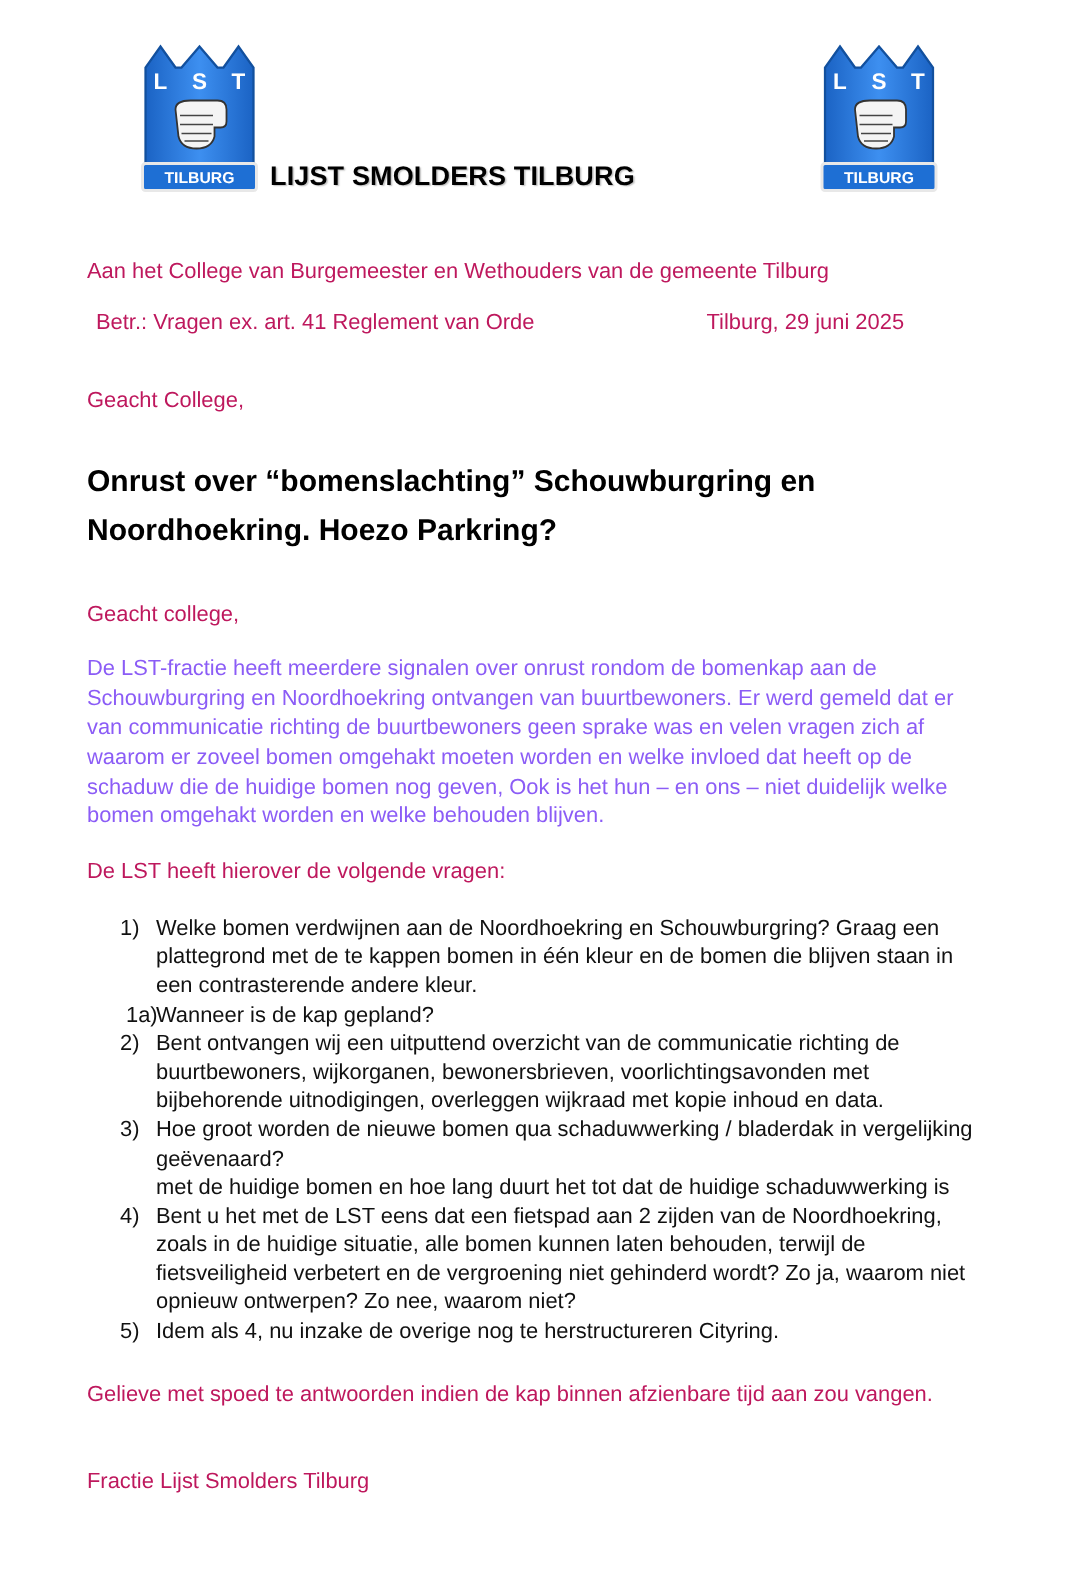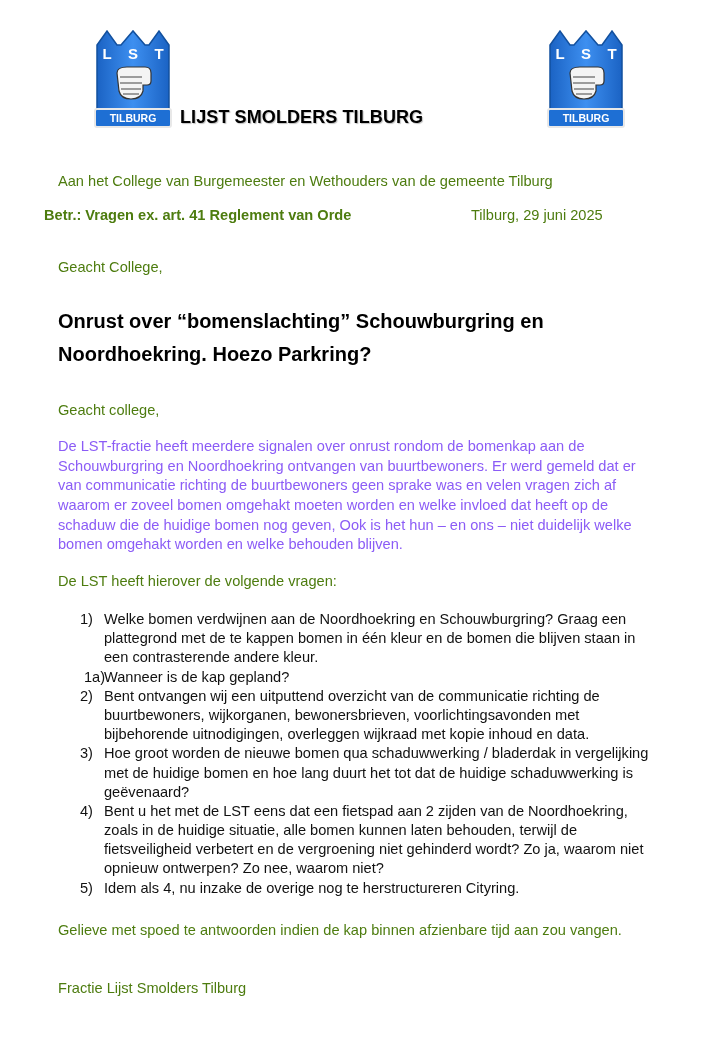--- a/index.html
+++ b/index.html
@@ -30,21 +30,21 @@
       letter-spacing: 0.1px;
       color: #000;
       white-space: nowrap;
       text-shadow: 1px 1px 1px rgba(0,0,0,0.25);
     }
     .line {
       position: absolute;
       font-size: 14.6px;
       line-height: 20px;
       white-space: nowrap;
-      color: #4d7c0f;
+      color: #be185d;
     }
     .heading {
       position: absolute;
       left: 58px;
       top: 305px;
       font-size: 20px;
       font-weight: bold;
       line-height: 33px;
       color: #000;
     }
@@ -119,21 +119,21 @@
     <text x="66" y="32" font-family="Liberation Sans, sans-serif" font-weight="bold" font-size="15" fill="#fff" text-anchor="middle">T</text>
     <path d="M24 46 Q24 40 34 40 L52 40 Q58 40 58 46 L58 54 Q58 58 54 58 L50 58 L50 64 Q48 72 38 72 Q28 72 26 64 Z" fill="#f4f4f4" stroke="#333" stroke-width="1.2"></path>
     <path d="M27 50 L49 50 M27 56 L49 56 M28 62 L48 62 M30 67 L46 67" stroke="#444" stroke-width="1" fill="none"></path>
     <rect x="2" y="82" width="76" height="18" rx="2" fill="#1e6fd4" stroke="#e8e8e8" stroke-width="2"></rect>
     <text x="40" y="95" font-family="Liberation Sans, sans-serif" font-weight="bold" font-size="10.5" fill="#fff" text-anchor="middle">TILBURG</text>
   </svg>
 </div>
 
 <div class="line" style="left:58px; top:171px;">Aan het College van Burgemeester en Wethouders van de gemeente Tilburg</div>
 
-<div class="line" style="left:44px; top:205px;font-weight:bold;">Betr.: Vragen ex. art. 41 Reglement van Orde</div>
+<div class="line" style="left:64px; top:205px;">Betr.: Vragen ex. art. 41 Reglement van Orde</div>
 <div class="line" style="left:471px; top:205px;">Tilburg, 29 juni 2025</div>
 
 <div class="line" style="left:58px; top:257px;">Geacht College,</div>
 
 <div class="heading">
   <div>Onrust over “bomenslachting” Schouwburgring en</div>
   <div>Noordhoekring. Hoezo Parkring?</div>
 </div>
 
 <div class="line" style="left:58px; top:400px;">Geacht college,</div>
@@ -169,22 +169,22 @@
     <div class="q-text">
       <div>Bent ontvangen wij een uitputtend overzicht van de communicatie richting de</div>
       <div>buurtbewoners, wijkorganen, bewonersbrieven, voorlichtingsavonden met</div>
       <div>bijbehorende uitnodigingen, overleggen wijkraad met kopie inhoud en data.</div>
     </div>
   </div>
   <div class="q-row">
     <span class="q-num">3)</span>
     <div class="q-text">
       <div>Hoe groot worden de nieuwe bomen qua schaduwwerking / bladerdak in vergelijking</div>
+      <div>geëvenaard?</div>
       <div>met de huidige bomen en hoe lang duurt het tot dat de huidige schaduwwerking is</div>
-      <div>geëvenaard?</div>
     </div>
   </div>
   <div class="q-row">
     <span class="q-num">4)</span>
     <div class="q-text">
       <div>Bent u het met de LST eens dat een fietspad aan 2 zijden van de Noordhoekring,</div>
       <div>zoals in de huidige situatie, alle bomen kunnen laten behouden, terwijl de</div>
       <div>fietsveiligheid verbetert en de vergroening niet gehinderd wordt? Zo ja, waarom niet</div>
       <div>opnieuw ontwerpen? Zo nee, waarom niet?</div>
     </div>

